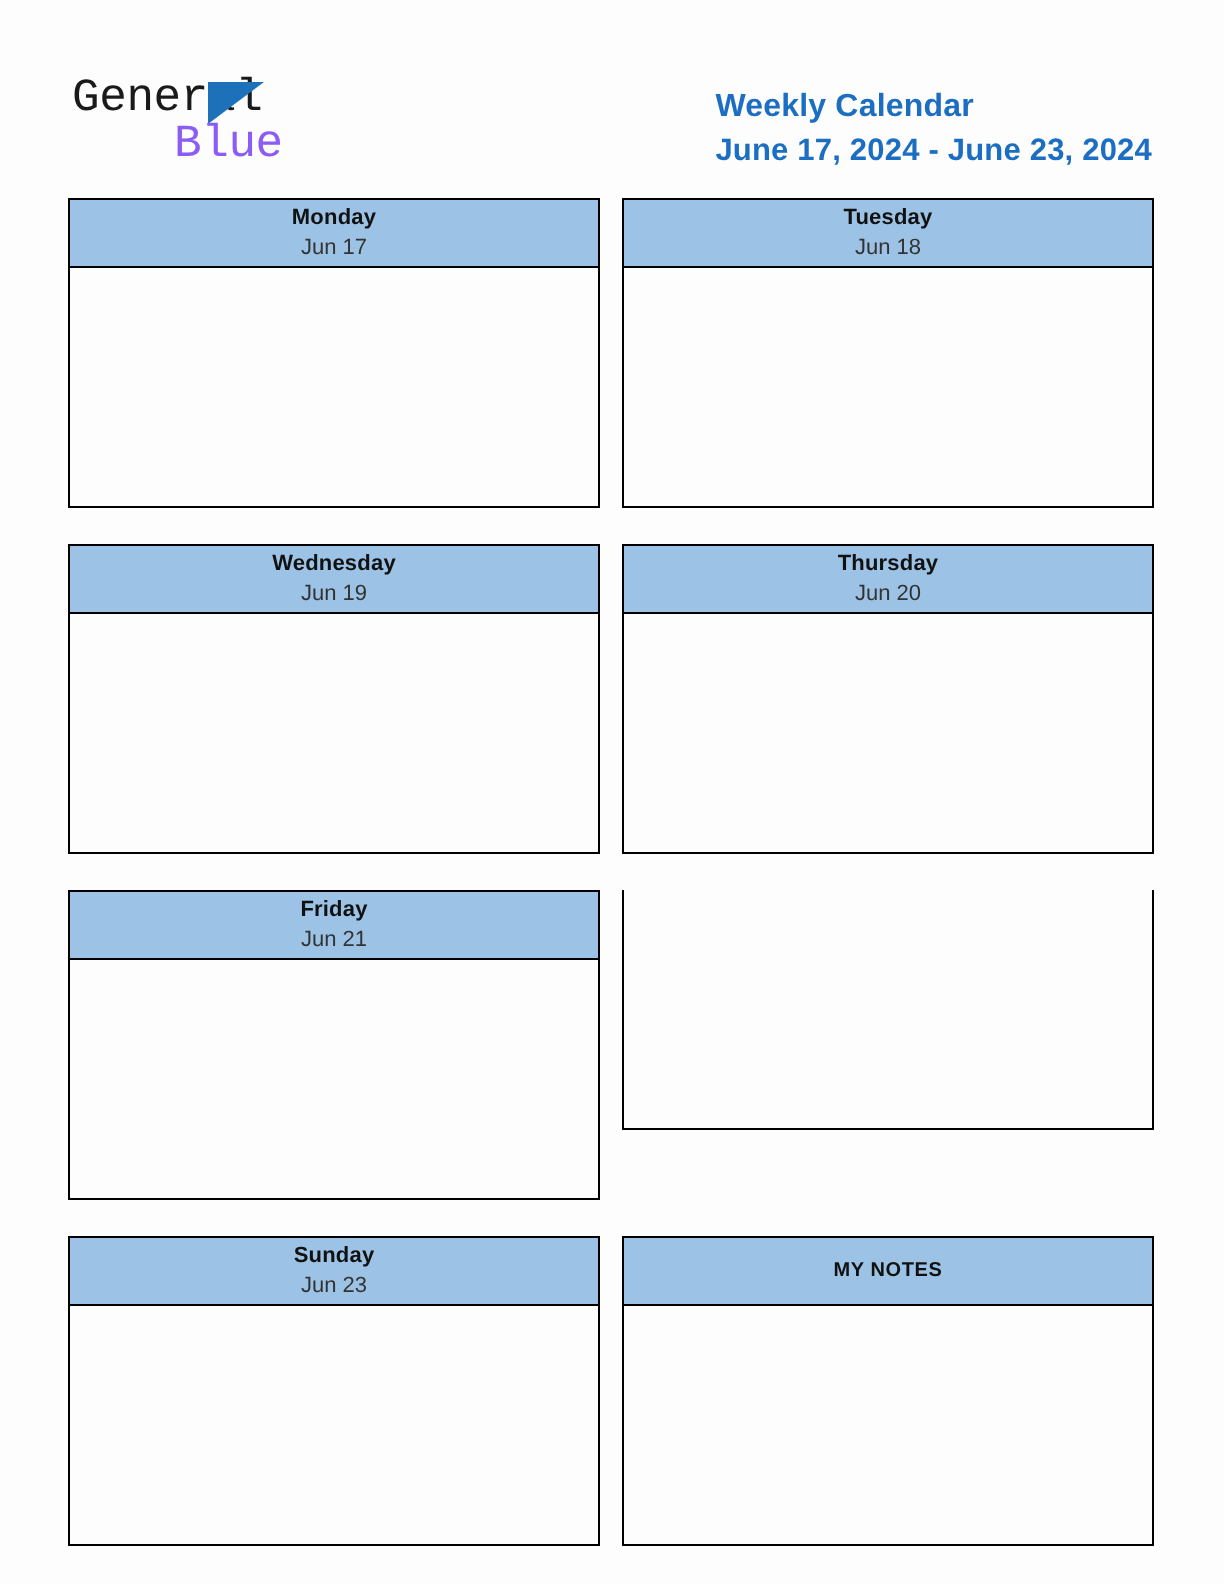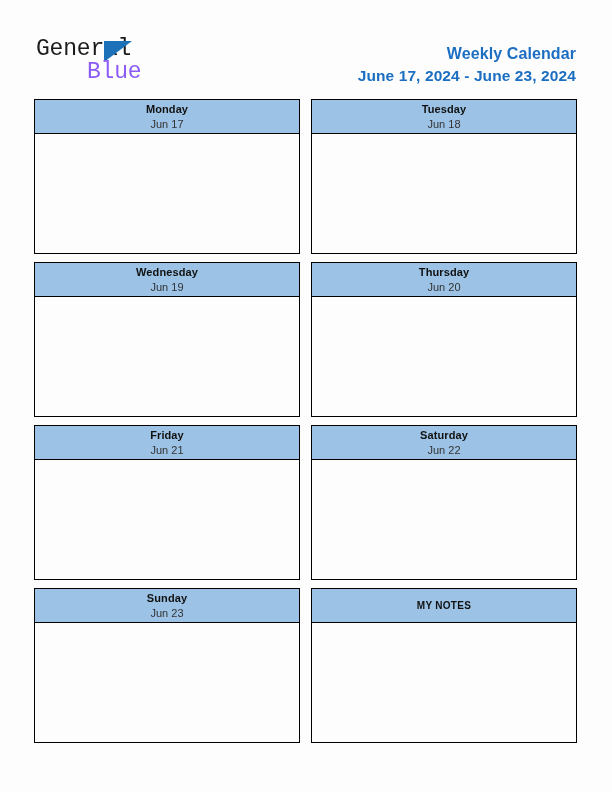--- a/index.html
+++ b/index.html
@@ -59,21 +59,20 @@
     font-weight: 400;
     color: #8b5cf6;
     letter-spacing: -0.2px;
     line-height: 23px;
   }
 
   .title-block {
     position: absolute;
     right: 36px;
     top: 44px;
-    text-align: right;
     color: #1b6ec2;
   }
   .title-main {
     font-size: 16px;
     font-weight: bold;
     line-height: 19px;
     letter-spacing: 0.1px;
   }
   .title-range {
     font-size: 15.5px;
@@ -93,21 +92,21 @@
     flex-direction: column;
   }
 
   .row {
     display: flex;
     flex-direction: row;
     justify-content: space-between;
     gap: 11px;
   }
   .row + .row {
-    margin-top: 8px;
+    margin-top: 18px;
   }
 
   .cell {
     width: 269px;
     box-sizing: border-box;
     display: flex;
     flex-direction: column;
   }
 
   .cell-header {
@@ -214,24 +213,20 @@
 
   <div class="row">
     <div class="cell">
       <div class="cell-header">
         <span class="day-name">Friday</span>
         <span class="day-date">Jun 21</span>
       </div>
       <div class="cell-body h-body-3"></div>
     </div>
     <div class="cell">
-      <div class="cell-header">
-        <span class="day-name">Saturday</span>
-        <span class="day-date">Jun 22</span>
-      </div>
       <div class="cell-body h-body-3"></div>
     </div>
   </div>
 
   <div class="row">
     <div class="cell">
       <div class="cell-header">
         <span class="day-name">Sunday</span>
         <span class="day-date">Jun 23</span>
       </div>

